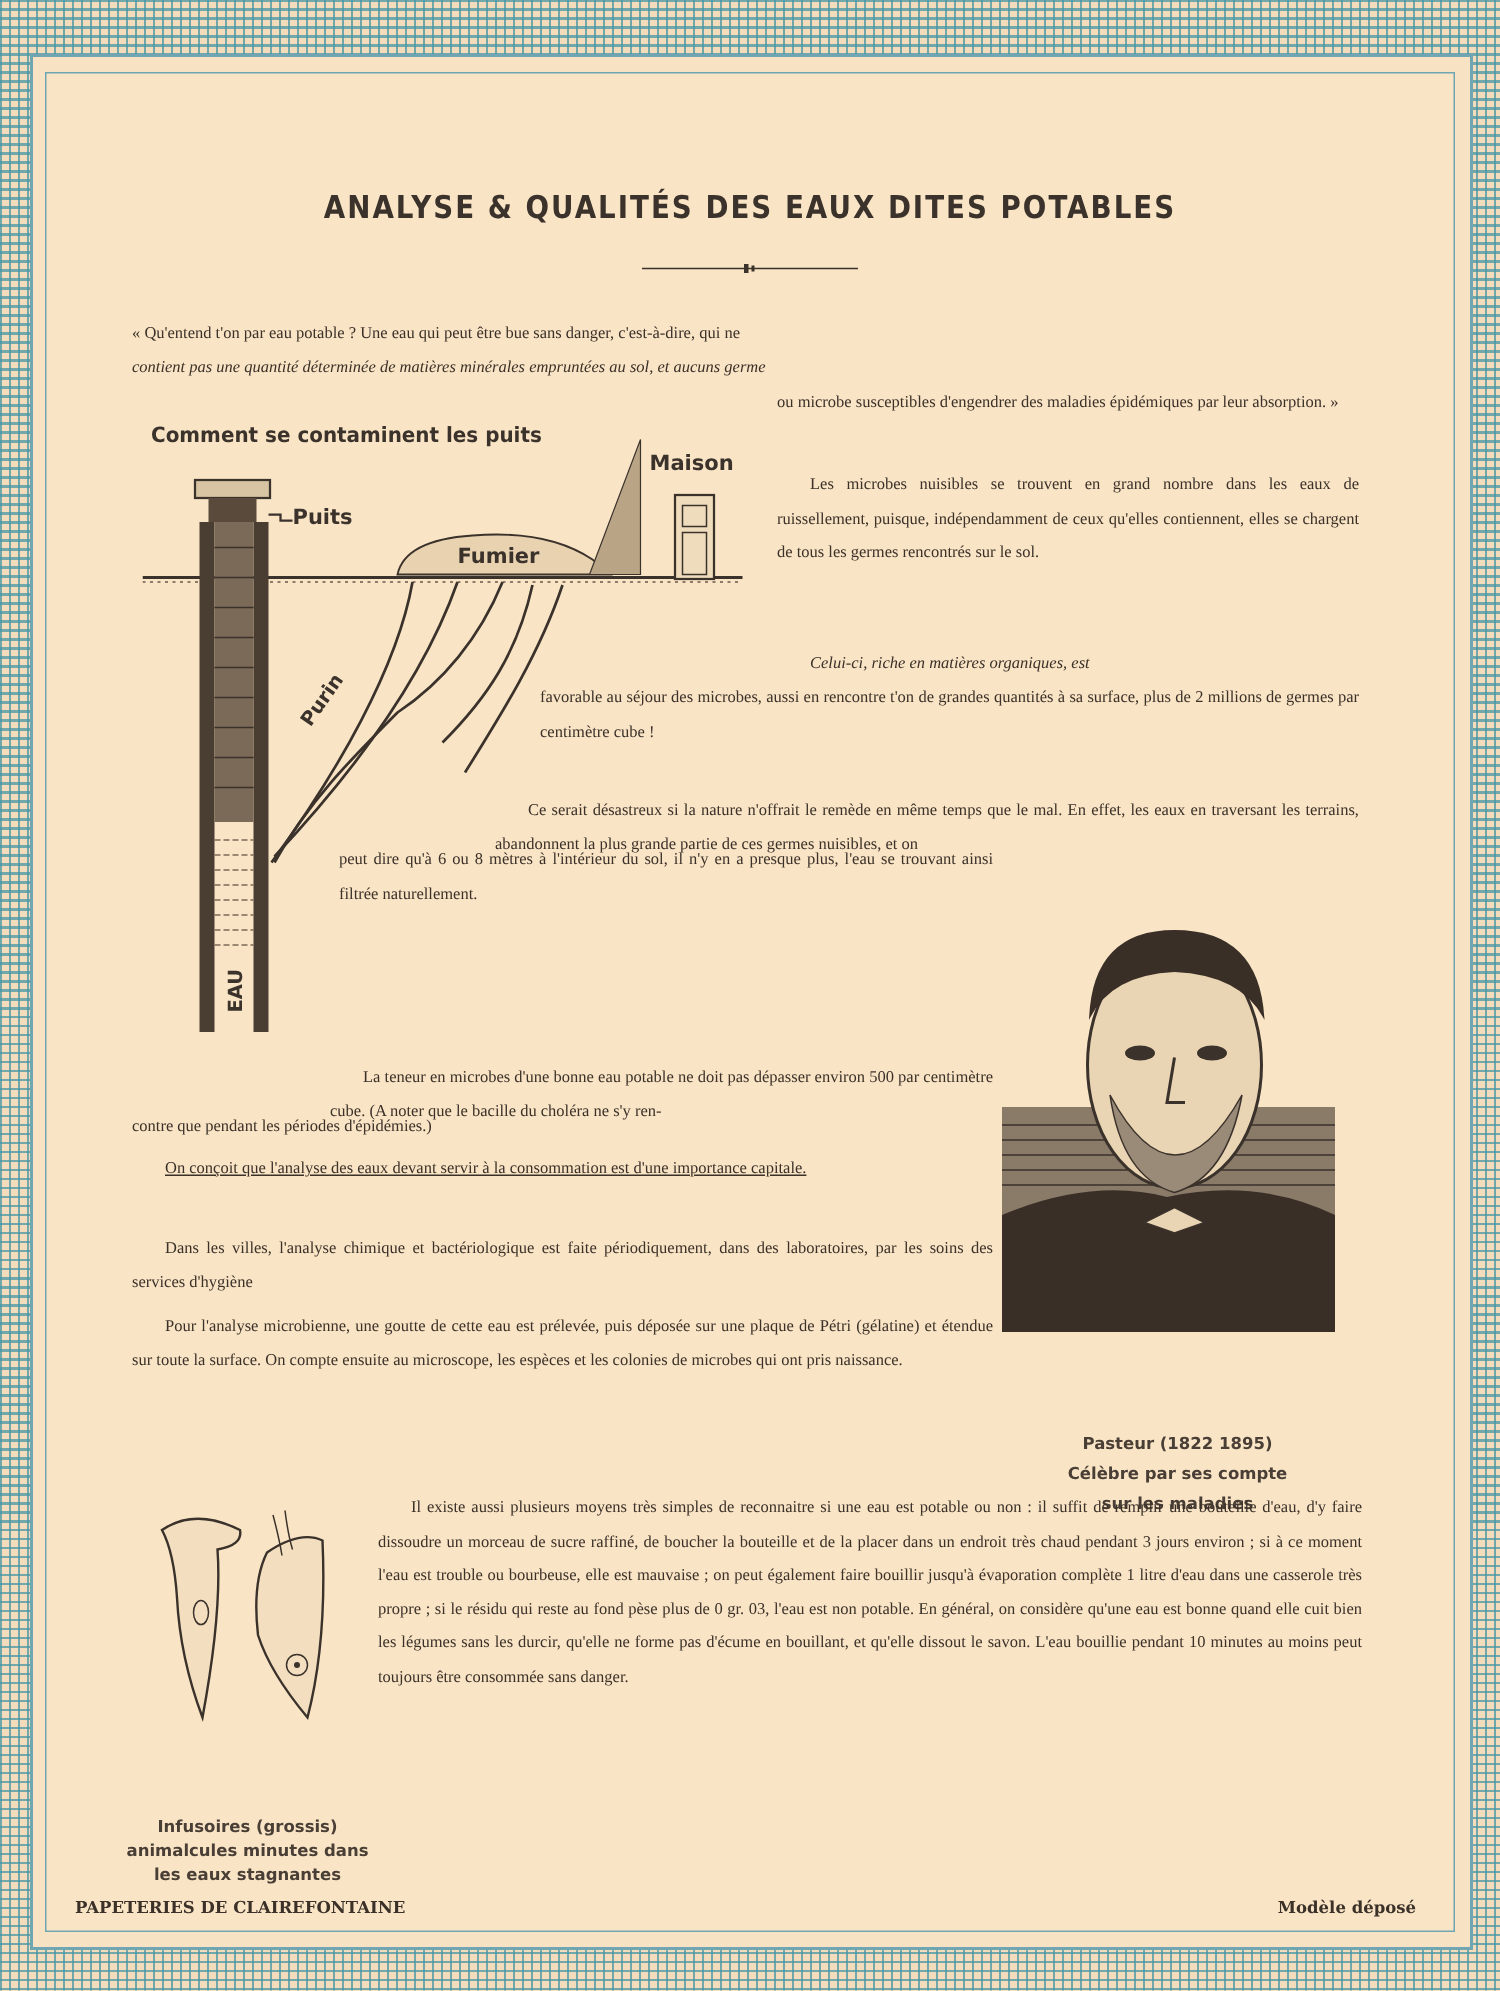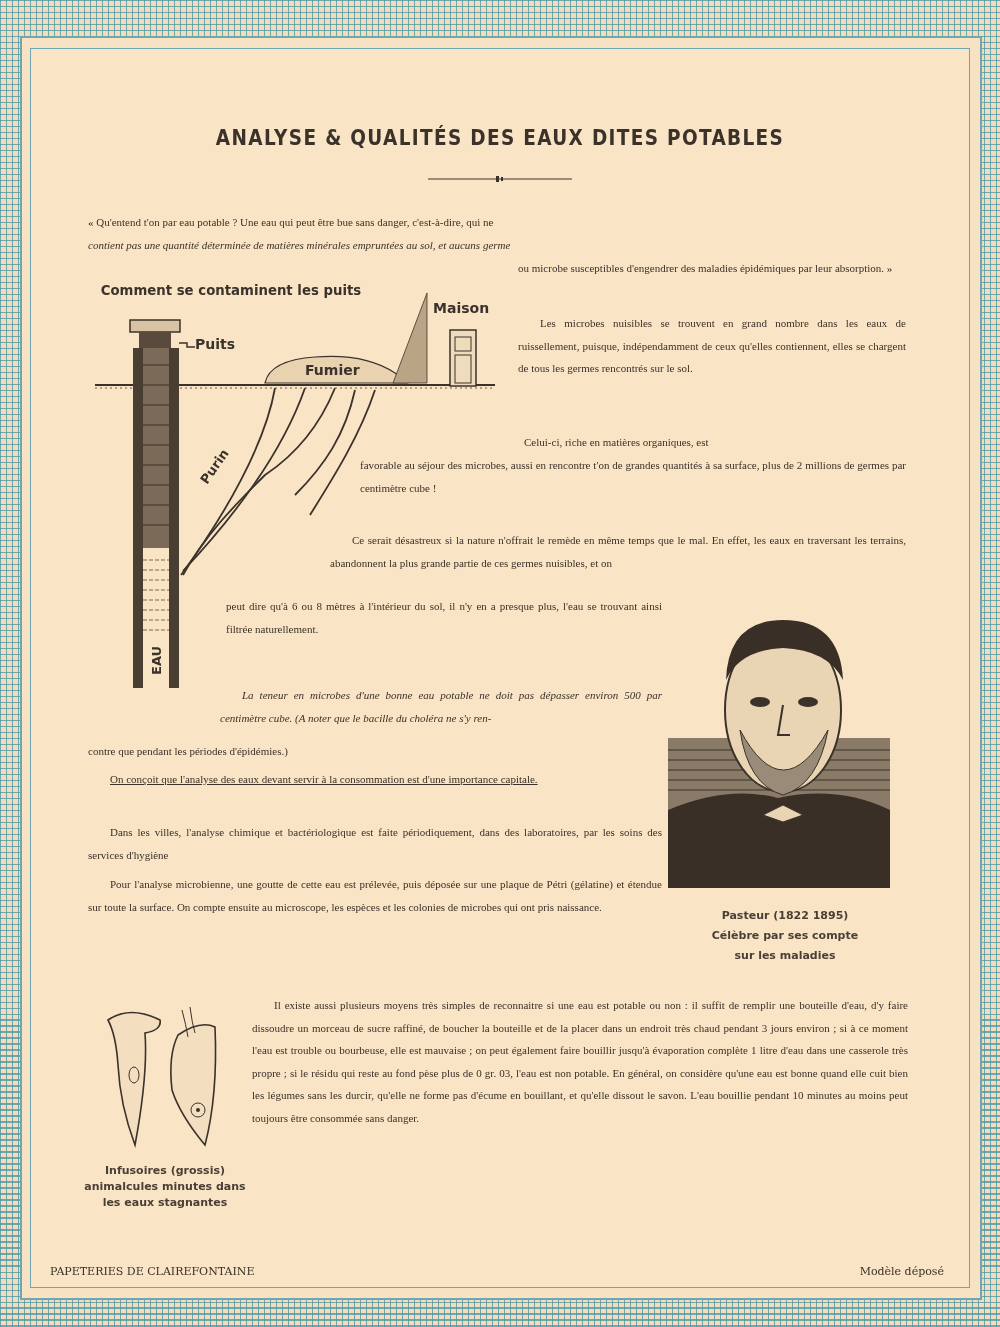--- a/index.html
+++ b/index.html
@@ -25,22 +25,22 @@
     font-family: "DejaVu Sans", sans-serif; font-weight: bold; font-size: 21px;
     letter-spacing: 1.5px; color: #3a322b; transform: scaleX(0.88);
   }
   .ornament { position: absolute; left: 428px; top: 174px; width: 144px; height: 10px; }
   .para {
     position: absolute; font-size: 11px; line-height: 22.5px; text-align: justify;
     color: #3b3129; text-align-last: left;
   }
   .para .ind { display:inline-block; width: 22px; }
   .cap { position: absolute; font-family: "DejaVu Sans", sans-serif; font-weight: bold; color:#4a3f36; }
-  .caption-sm { font-size: 11px; line-height: 20px; text-align: center; }
-  .footer { position: absolute; top: 1265px; font-family: "DejaVu Serif", serif; font-weight: normal; font-size: 11px; color:#3b3129; }
+  .caption-sm { font-size: 11px; line-height: 20px; text-align: center; margin-top: 47px; }
+  .footer { position: absolute; top: 1265px; font-family: "DejaVu Serif", serif; font-weight: bold; font-size: 11px; color:#3b3129; }
   svg text { font-family: "DejaVu Sans", sans-serif; font-weight: bold; fill: #3a322b; }
 </style>
 </head>
 <body>
 
 <div class="sheet"></div>
 <div class="inner"></div>
 
 <div class="title">ANALYSE &amp; QUALITÉS DES EAUX DITES POTABLES</div>
 <svg class="ornament" viewBox="0 0 144 10">
@@ -108,27 +108,27 @@
     <path d="M210 113 C190 170 150 230 88 296"></path>
     <path d="M240 113 C225 150 200 180 170 200 C140 230 110 260 88 300"></path>
     <path d="M260 115 C250 160 230 190 200 220"></path>
     <path d="M280 115 C265 160 240 200 215 240"></path>
   </g>
   <text x="0" y="0" font-size="13" transform="translate(112,210) rotate(-55)">Purin</text>
 </svg>
 
 <div class="para" style="left:518px; top:312px; width:388px;"><span class="ind"></span><span>Les microbes nuisibles se trouvent en grand nombre dans les eaux de ruissellement, puisque, indépendamment de ceux qu'elles contiennent, elles se chargent de tous les germes rencontrés sur le sol.</span></div>
 
-<div class="para" style="left:502px; top:431px; width:388px;"><span class="ind"></span><span>Celui-ci, riche en matières organiques, est</span></div>
+<div class="para" style="left:518px; top:431px; width:388px;font-style:italic;"><span class="ind"></span><span>Celui-ci, riche en matières organiques, est</span></div>
 <div class="para" style="left:360px; top:454px; width:546px;">favorable au séjour des microbes, aussi en rencontre t'on de grandes quantités à sa surface, plus de 2 millions de germes par centimètre cube !</div>
 
 <div class="para" style="left:330px; top:529px; width:576px;"><span class="ind"></span><span>Ce serait désastreux si la nature n'offrait le remède en même temps que le mal. En effet, les eaux en traversant les terrains, abandonnent la plus grande partie de ces germes nuisibles, et on</span></div>
-<div class="para" style="left:226px; top:595px; width:436px;">peut dire qu'à 6 ou 8 mètres à l'intérieur du sol, il n'y en a presque plus, l'eau se trouvant ainsi filtrée naturellement.</div>
+<div class="para" style="left:226px; top:562px; width:436px;">peut dire qu'à 6 ou 8 mètres à l'intérieur du sol, il n'y en a presque plus, l'eau se trouvant ainsi filtrée naturellement.</div>
 
-<div class="para" style="left:220px; top:684px; width:442px;font-style:italic;"><span class="ind"></span><span>La teneur en microbes d'une bonne eau potable ne doit pas dépasser environ 500 par centimètre cube. (A noter que le bacille du choléra ne s'y ren-</span></div>
+<div class="para" style="left:220px; top:707px; width:442px;"><span class="ind"></span><span>La teneur en microbes d'une bonne eau potable ne doit pas dépasser environ 500 par centimètre cube. (A noter que le bacille du choléra ne s'y ren-</span></div>
 <div class="para" style="left:88px; top:740px; width:574px;">contre que pendant les périodes d'épidémies.)</div>
 
 <div class="para" style="left:88px; top:768px; width:574px;text-decoration:underline;"><span class="ind"></span><span>On conçoit que l'analyse des eaux devant servir à la consommation est d'une importance capitale.</span></div>
 <div class="para" style="left:88px; top:821px; width:574px;"><span class="ind"></span><span>Dans les villes, l'analyse chimique et bactériologique est faite périodiquement, dans des laboratoires, par les soins des services d'hygiène</span></div>
 <div class="para" style="left:88px; top:873px; width:574px;"><span class="ind"></span><span>Pour l'analyse microbienne, une goutte de cette eau est prélevée, puis déposée sur une plaque de Pétri (gélatine) et étendue sur toute la surface. On compte ensuite au microscope, les espèces et les colonies de microbes qui ont pris naissance.</span></div>
 
 <svg style="position:absolute; left:668px; top:610px;" width="222" height="278" viewBox="0 0 222 278">
   <rect x="0" y="128" width="222" height="150" fill="#8a7a68"></rect>
   <g stroke="#3a322b" stroke-width="1">
     <line x1="0" y1="140" x2="222" y2="140"></line>

